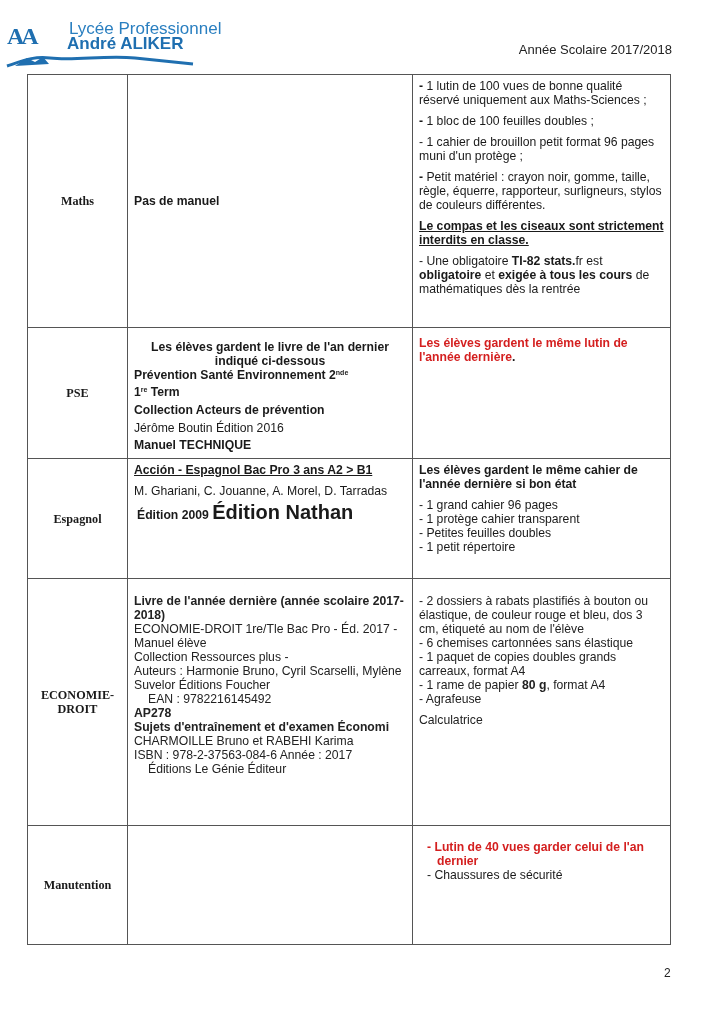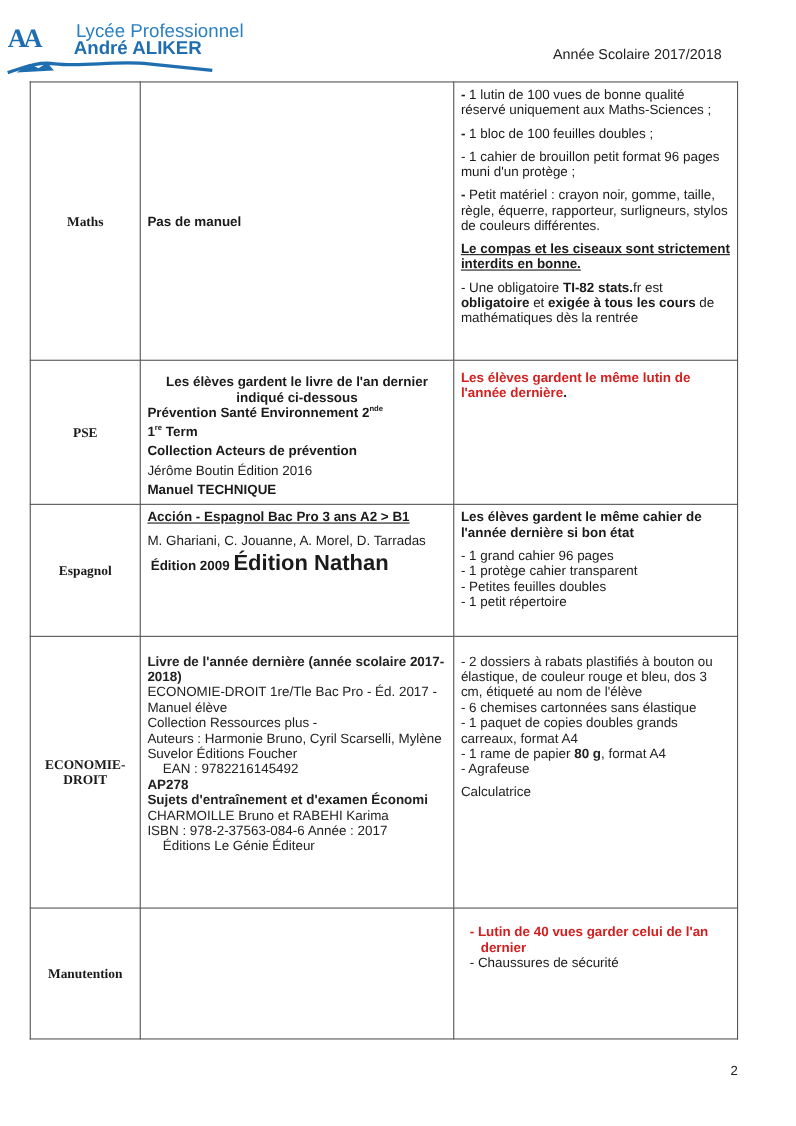--- a/index.html
+++ b/index.html
@@ -6,21 +6,21 @@
   body { width: 724px; height: 1024px; position: relative; overflow: hidden;
          font-family: "Liberation Sans", sans-serif; color: #1a1a1a; }
 
   .logo { position: absolute; left: 5px; top: 14px; width: 190px; height: 50px; }
   .logo .aa { position: absolute; left: 2px; top: 4px; font-family: "Liberation Serif", serif;
               font-size: 24px; font-weight: bold; color: #1f6fb0; letter-spacing: -3px; line-height: 36px; }
   .logo .l1 { position: absolute; left: 64px; top: 8px; font-size: 17px; color: #2a7fc0; white-space: nowrap; line-height: 14px; }
   .logo .l2 { position: absolute; left: 62px; top: 21px; font-size: 17px; font-weight: bold; color: #1f6fb0; white-space: nowrap; line-height: 18px; }
   .logo svg { position: absolute; left: 0; top: 38px; }
 
-  .year { position: absolute; right: 68px; top: 42px; font-size: 13px; color: #222; }
+  .year { position: absolute; right: 52px; top: 42px; font-size: 13px; color: #222; }
 
   table.grid { position: absolute; left: 27px; top: 74px; width: 644px; border-collapse: collapse; table-layout: fixed; }
   table.grid td { border: 1.5px solid #555; vertical-align: top; padding: 0; font-size: 12.2px; line-height: 14px; }
   td.subj { width: 99px; text-align: center; vertical-align: middle !important; font-weight: bold; font-family: Liberation Serif, serif; }
   td.books { width: 272px; padding: 4px 6px !important; }
   td.supplies { padding: 4px 6px !important; }
 
   .p { margin: 0 0 7px 0; }
   .b { font-weight: bold; }
   .u { text-decoration: underline; }
@@ -52,21 +52,21 @@
       <tr style="height:253px;">
     <td class="subj">Maths</td>
     <td class="books" style="vertical-align:middle;">
       <span class="b">Pas de manuel</span>
     </td>
     <td class="supplies">
       <p class="p"><span class="b">- </span><span>1 lutin de 100 vues de bonne qualité réservé uniquement aux Maths-Sciences ;</span></p>
       <p class="p"><span class="b">- </span><span>1 bloc de 100 feuilles doubles ;</span></p>
       <p class="p">- 1 cahier de brouillon petit format 96 pages muni d'un protège ;</p>
       <p class="p"><span class="b">- </span><span> Petit matériel : crayon noir, gomme, taille, règle, équerre, rapporteur, surligneurs, stylos de  couleurs différentes.</span></p>
-      <p class="p b u">Le compas et les ciseaux sont strictement interdits en bonne.</p>
+      <p class="p b u">Le compas et les ciseaux sont strictement interdits en classe.</p>
       <p class="p"><span>- Une obligatoire </span><span class="b">TI-82 stats.</span><span>fr  est </span><span class="b">obligatoire</span><span> et </span><span class="b">exigée à tous les cours</span><span> de mathématiques dès la rentrée</span></p>
     </td>
   </tr>
 
   <tr style="height:131px;">
     <td class="subj">PSE</td>
     <td class="books b" style="padding-top:12px !important;">
       <p class="tight center">Les élèves gardent le livre de l'an dernier indiqué ci-dessous</p>
       <p class="tight" style="margin-bottom:3px;"><span>Prévention Santé Environnement  2</span><sup>nde</sup></p>
       <p class="tight" style="margin-bottom:4px;"><span>1</span><sup>re</sup><span>  Term</span></p>

